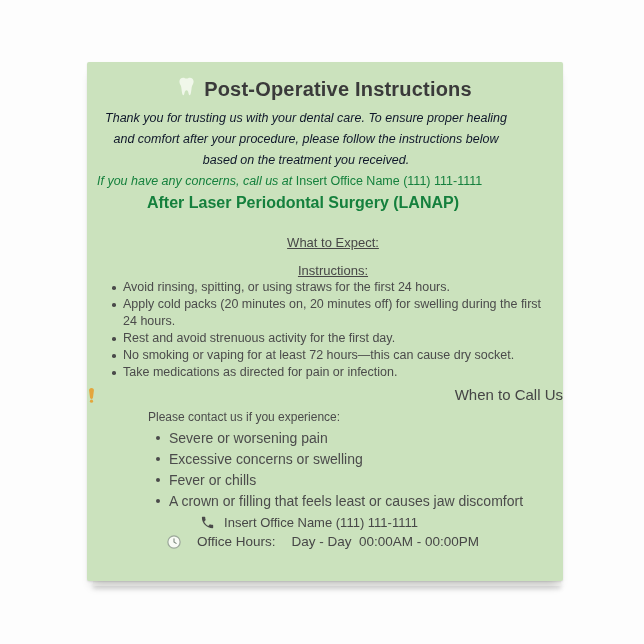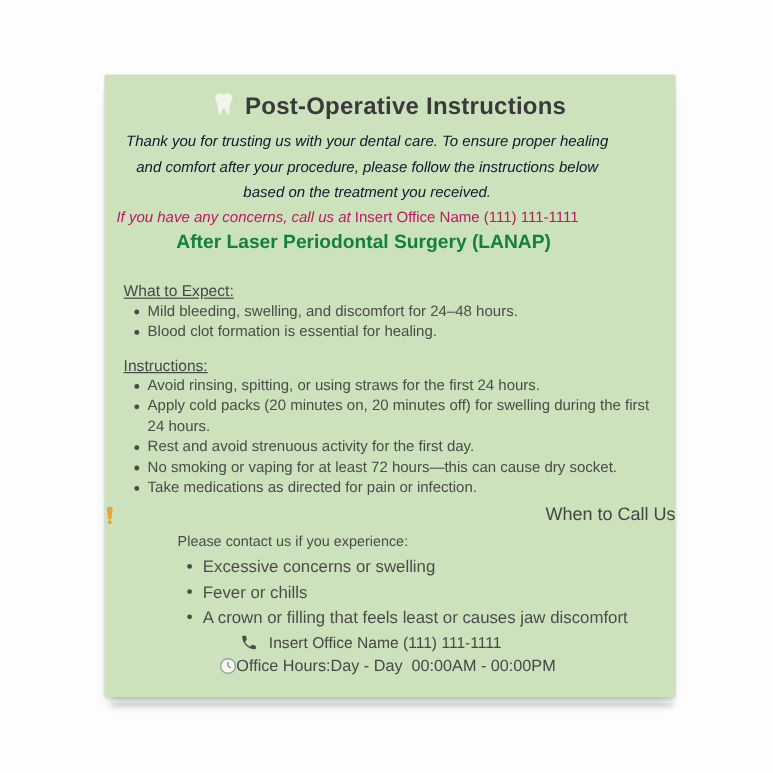--- a/index.html
+++ b/index.html
@@ -36,34 +36,35 @@
   }
   .tooth { width: 17px; height: 21px; flex: 0 0 auto; margin-top: -2px; }
   .intro {
     width: 418px; margin-left: 10px; margin-top: 2px;
     font-style: italic;
     font-size: 12.5px; line-height: 21px;
     text-align: center; color: #0f172a;
   }
   .concerns {
     width: 440px; margin-left: 10px;
-    font-size: 12.5px; line-height: 21px; color: #be185d;
+    font-size: 12.5px; line-height: 21px; color: #15803d;
     text-align: left;
   }
   .concerns .it { font-style: italic; }
   .procedure-title {
     width: 432px; margin-top: 1px;
     text-align: center;
     font-size: 16px; font-weight: bold; line-height: 20px; color: #15803d;
   }
   .sec-heading {
     margin-left: 16px;
     font-size: 13px; line-height: 17px;
     text-decoration: underline;
     color: #474747;
+    text-align: center;
   }
   .mt-wte { margin-top: 21px; }
   .mt-instr { margin-top: 11px; }
   ul.blist { list-style: none; margin-left: 23px; max-width: 434px; font-size: 12.5px; line-height: 17px; }
   ul.blist li { position: relative; padding-left: 13px; }
   ul.blist li::before {
     content:''; position:absolute; left:2px; top:7px;
     width:3.5px; height:3.5px; border-radius:50%; background:#4a4a4a;
   }
   .call-heading-row {
@@ -77,21 +78,21 @@
   ul.call li { position: relative; padding-left: 14px; }
   ul.call li::before {
     content:''; position:absolute; left:1px; top:8px;
     width:4px; height:4px; border-radius:50%; background:#4a4a4a;
   }
   .frow {
     display: flex; align-items: center; justify-content: center; gap: 9px;
     font-size: 13px; line-height: 19px; color: #474747;
   }
   .frow.phone { transform: translateX(-16px); margin-top: 1px; }
-  .frow.hours { transform: translateX(-2px); gap: 0; font-size: 13.5px; text-align: right; }
+  .frow.hours { transform: translateX(-2px); gap: 16px; font-size: 13.5px; text-align: right; }
   .phone-ic { width: 15px; height: 15px; }
   .clock-ic { width: 14px; height: 14px; }
   .prewrap { white-space: pre-wrap; }
 </style>
 </head>
 <body>
 
 <div class="notepad">
 
   <div class="title-row">
@@ -103,26 +104,20 @@
 
   <div class="intro">Thank you for trusting us with your dental care. To ensure proper healing and comfort after your procedure, please follow the instructions below based on the treatment you received.</div>
 
   <div class="concerns">
     <span class="it">If you have any concerns, call us at </span><span>Insert Office Name (111) 111-1111</span>
   </div>
 
   <div class="procedure-title">After Laser Periodontal Surgery (LANAP)</div>
 
   <div class="sec-heading mt-wte">What to Expect:</div>
-  <ul class="blist">
-
-      <li><span>Mild bleeding, swelling, and discomfort for 24–48 hours.</span></li>
-
-      <li><span>Blood clot formation is essential for healing.</span></li>
-    </ul>
 
   <div class="sec-heading mt-instr">Instructions:</div>
   <ul class="blist">
 
       <li><span>Avoid rinsing, spitting, or using straws for the first 24 hours.</span></li>
 
       <li><span>Apply cold packs (20 minutes on, 20 minutes off) for swelling during the first 24 hours.</span></li>
 
       <li><span>Rest and avoid strenuous activity for the first day.</span></li>
 
@@ -135,20 +130,21 @@
     <svg class="warn" viewBox="0 0 9 15" aria-hidden="true">
       <path fill="#e4a63c" d="M4.5 0C3 0 1.9 1 2.1 2.4l.9 7.2c.1.8.7 1.3 1.5 1.3s1.4-.5 1.5-1.3l.9-7.2C7.1 1 6 0 4.5 0z"></path>
       <circle fill="#e4a63c" cx="4.5" cy="13.2" r="1.6"></circle>
     </svg>
     <span>When to Call Us</span>
   </div>
 
   <div class="call-intro">Please contact us if you experience:</div>
   <ul class="call">
 
+      <li><span>Severe or worsening pain</span></li>
 
       <li><span>Excessive concerns or swelling</span></li>
 
       <li><span>Fever or chills</span></li>
 
       <li><span>A crown or filling that feels least or causes jaw discomfort</span></li>
     </ul>
 
   <div class="frow phone">
     <svg class="phone-ic" viewBox="0 0 24 24" aria-hidden="true">

